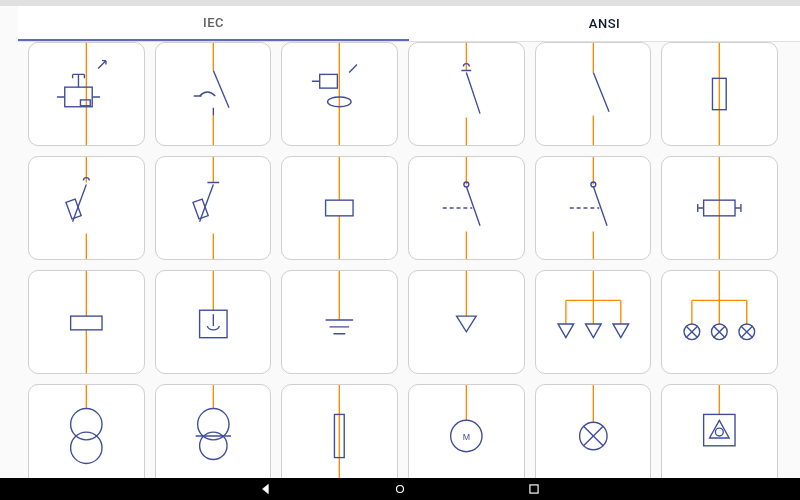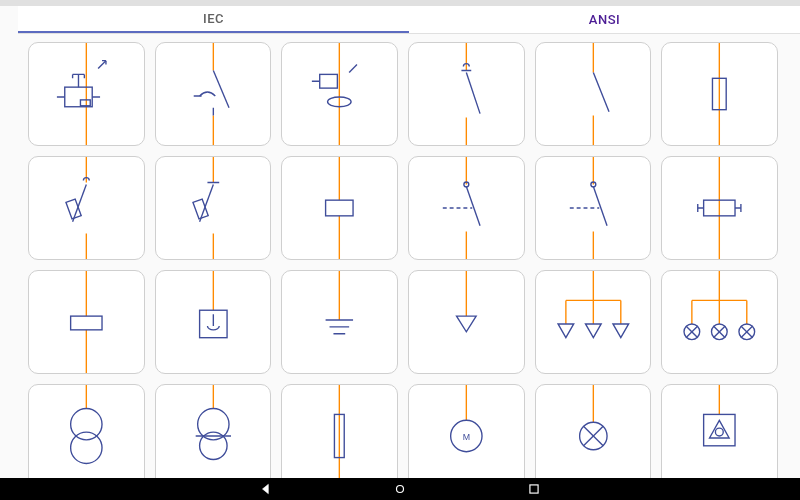--- a/index.html
+++ b/index.html
@@ -1,19 +1,19 @@
 <!DOCTYPE html>
 <html><head>
 <meta charset="utf-8">
 <style>
   * { box-sizing: border-box; margin: 0; padding: 0; }
   html, body { width: 800px; height: 500px; font-family: Roboto, Arial, sans-serif; background: #fafafa; overflow: hidden; }
   .statusbar-top { height: 6px; background: #e0e0e0; }
-  .tabs { display: flex; height: 28px; background: #fff; border-bottom: 1px solid #e0e0e0; margin-left: 18px; }
-  .tab { flex: 1; display: flex; align-items: center; justify-content: center; font-size: 13px; color: #4c1d95; letter-spacing: 0.5px; font-weight: 500; cursor: pointer; }
+  .tabs { display: flex; height: 36px; background: #fff; border-bottom: 1px solid #e0e0e0; margin-left: 18px; }
+  .tab { flex: 1; display: flex; align-items: center; justify-content: center; font-size: 13px; color: #0f172a; letter-spacing: 0.5px; font-weight: 500; cursor: pointer; }
   .tab.active { color: #616161; border-bottom: 2px solid #5c6bc0; }
   .grid { position: absolute; top: 42px; left: 28px; right: 22px; bottom: 22px; display: grid; grid-template-columns: repeat(6, 1fr); grid-auto-rows: 104px; gap: 10px; overflow: hidden; }
   .card { background: #fff; border: 1px solid #cfcfcf; border-radius: 10px; position: relative; cursor: pointer; overflow: hidden; }
   .card svg { position: absolute; inset: 0; width: 100%; height: 100%; }
   .navbar { position: absolute; left: 0; right: 0; bottom: 0; height: 22px; background: #000; display: flex; justify-content: center; align-items: center; gap: 120px; }
   .navbar .ic { width: 14px; height: 14px; fill: #fff; stroke: #fff; }
   
   svg .wire { stroke: #ff8a00; stroke-width: 1.4; fill: none; }
   svg .sym  { stroke: #3f4d9a; stroke-width: 1.4; fill: none; }
   svg .symfill { fill: #fff; stroke: #3f4d9a; stroke-width: 1.4; }

